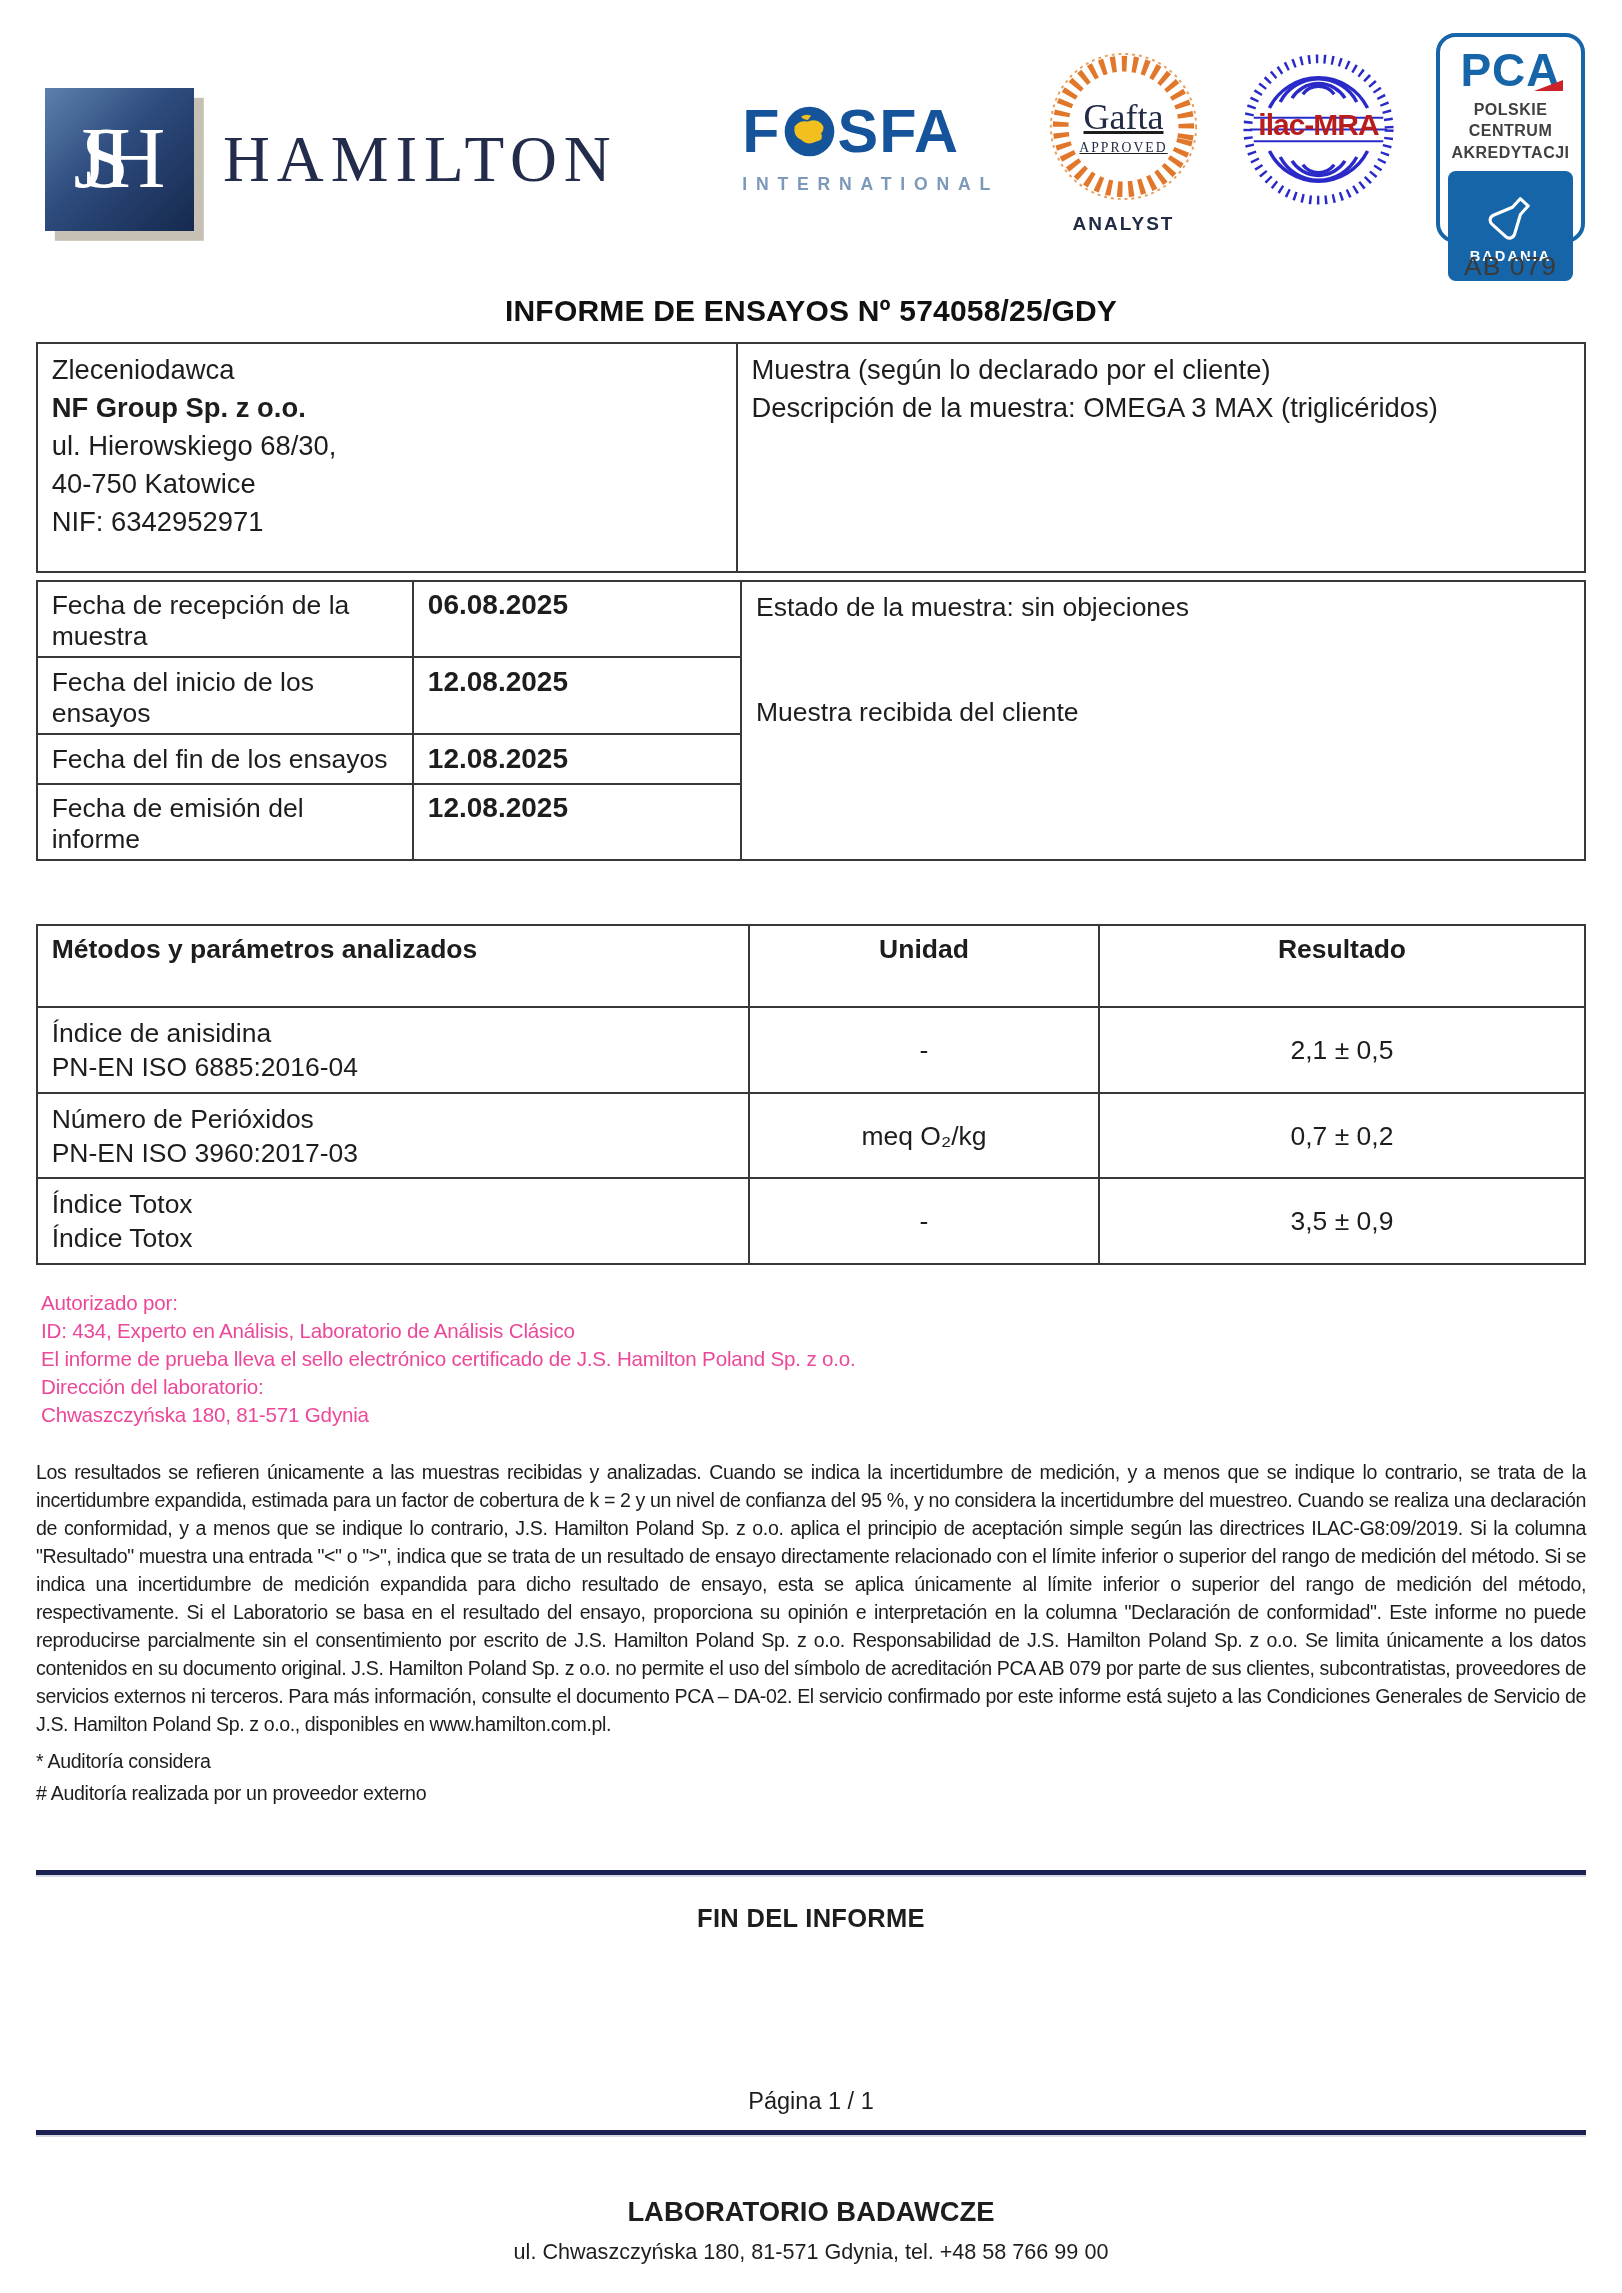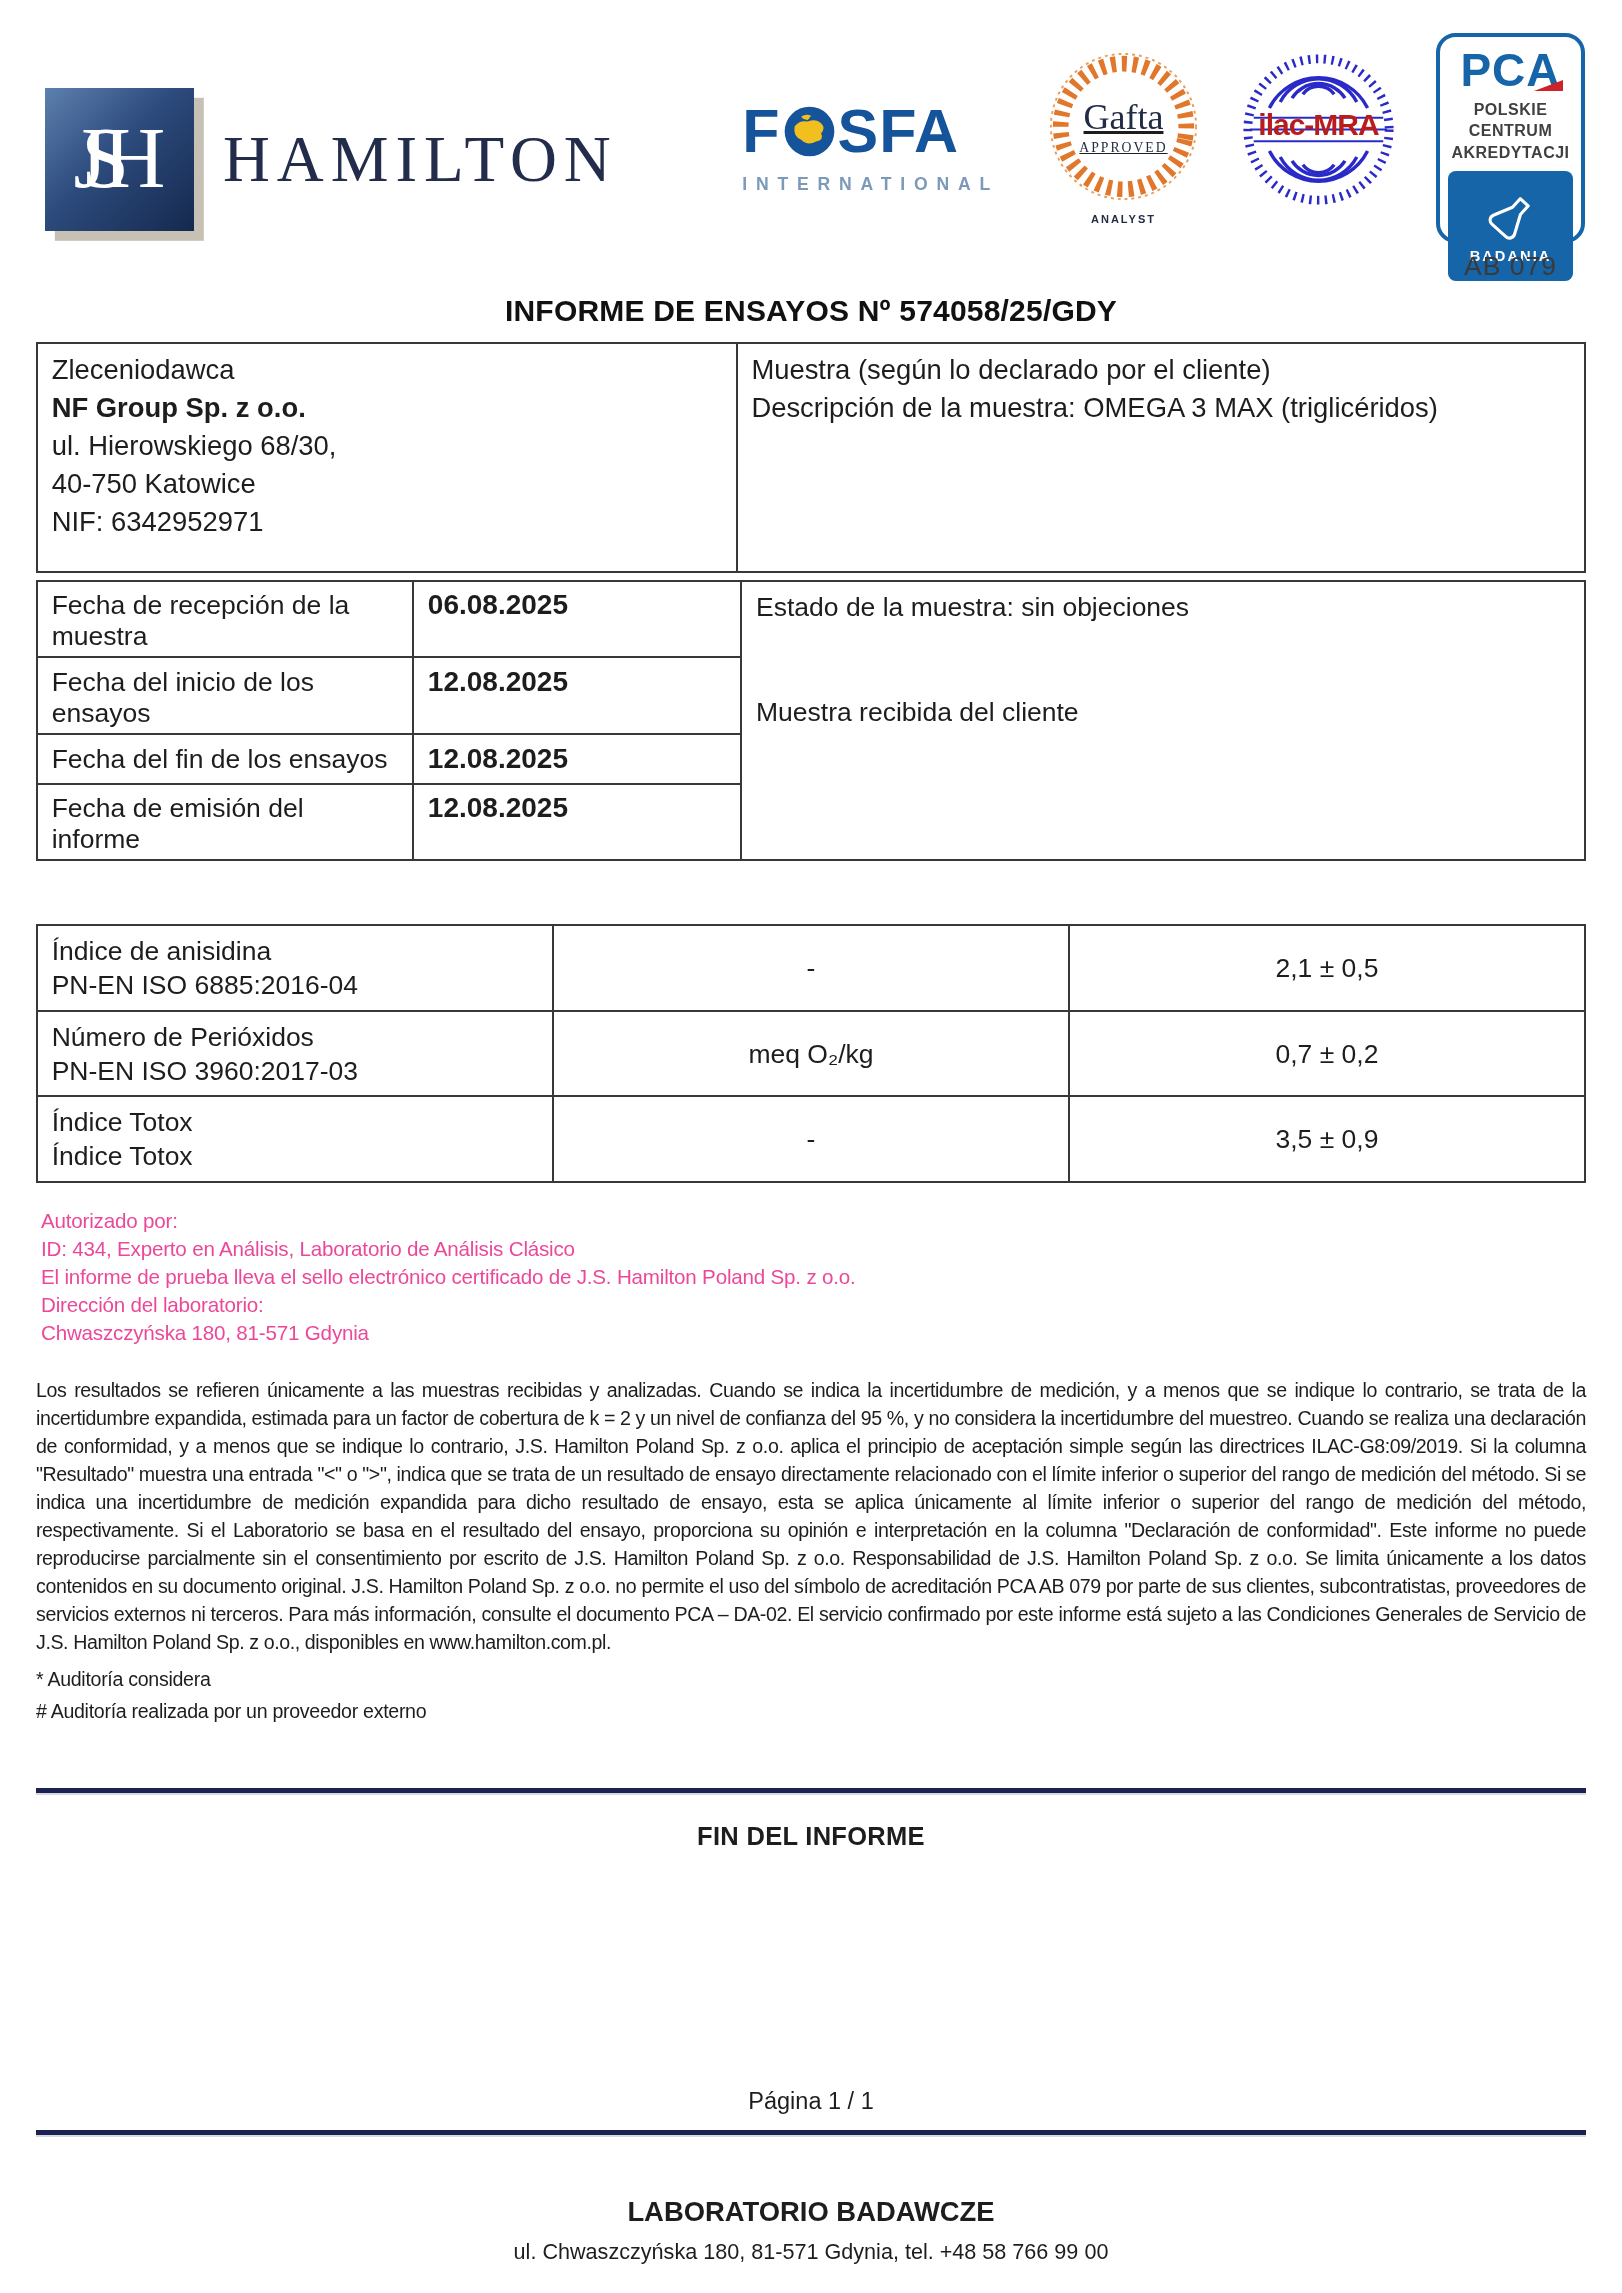--- a/index.html
+++ b/index.html
@@ -27,21 +27,21 @@
   .fosfa-line1 { display:flex; align-items:center; font-weight:bold; font-size:61px; color:#15549b; letter-spacing:1px; }
   .fosfa-globe { width:53px; height:53px; margin:0 2px; }
   .fosfa-intl { margin-top:7.8px; font-size:17.6px; letter-spacing:8.8px; color:#7d99ba; font-weight:bold; }
 
   .gafta { margin-left:41px; margin-top:15.7px; text-align:center; width:167px; }
   .gafta-ring { position:relative; width:155px; height:155px; margin:0 auto; }
   .gafta-ring svg { position:absolute; left:0; top:0; }
   .gafta-inner { position:absolute; left:0; top:0; width:155px; height:155px; display:flex; flex-direction:column; align-items:center; justify-content:center;text-decoration:underline; }
   .gafta-name { font-family:"Liberation Serif","DejaVu Serif",serif; font-size:36px; color:#222c44; }
   .gafta-approved { font-size:13.7px; letter-spacing:2px; color:#222c44; margin-top:2px; font-family:"Liberation Serif","DejaVu Serif",serif; }
-  .gafta-analyst { margin-top:9.8px; font-size:11px; font-weight:bold; letter-spacing:2px; color:#222c44; }
+  .gafta-analyst { margin-top:9.8px; font-size:19px; font-weight:bold; letter-spacing:2px; color:#222c44; }
 
   .ilac { margin-left:33px; margin-top:17.6px; position:relative; width:157px; height:157px; }
   .ilac-text { position:absolute; left:0; top:57px; width:100%; text-align:center; font-size:30px; font-weight:bold; color:#b91c1c; letter-spacing:-1px; }
 
   .pca-block { margin-left:39px; text-align:center; }
   .pca-badge { width:149px; height:210px; border:4.9px solid #1565a8; border-radius:19.6px; background:#fff; padding:9.8px 7.8px 7.8px; }
   .pca-acronym { position:relative; display:inline-block; font-size:46px; font-weight:bold; color:#1565a8; letter-spacing:1px; line-height:1; }
   .pca-red-wedge { position:absolute; right:-2px; bottom:2px; width:0; height:0; border-left:29px solid transparent; border-bottom:11.8px solid #cc2229; }
   .pca-small { margin-top:5.9px; font-size:16px; font-weight:bold; color:#404040; letter-spacing:0.5px; line-height:1.35; }
   .pca-blue-box { margin-top:7.8px; height:110px; background:#1565a8; border-radius:7.8px; display:flex; flex-direction:column; align-items:center; justify-content:center; }
@@ -223,20 +223,25 @@
       </tr>
       <tr>
         <td class="dlabel">Fecha de emisión del informe</td>
         <td class="dvalue">12.08.2025</td>
       </tr>
     </tbody>
       </table>
 
     <table class="t methods">
       <tbody>
+          <tr>
+        <th class="h-method">Métodos y parámetros analizados</th>
+        <th class="h-unit">Unidad</th>
+        <th class="h-result">Resultado</th>
+      </tr>
       <tr>
         <td>
           <div>Índice de anisidina</div>
           <div>PN-EN ISO 6885:2016-04</div>
         </td>
         <td class="c">-</td>
         <td class="c">2,1 ± 0,5</td>
       </tr>
       <tr>
         <td>

